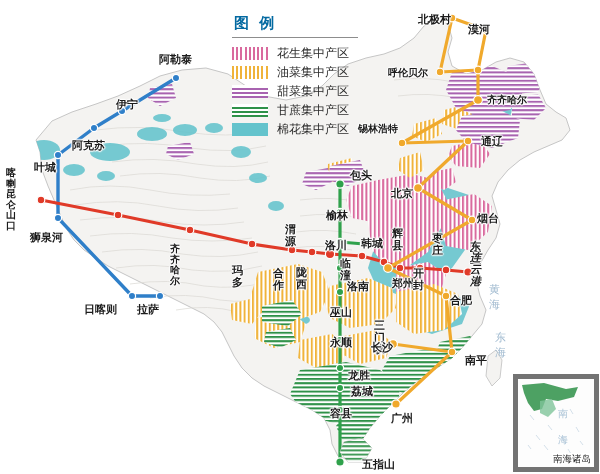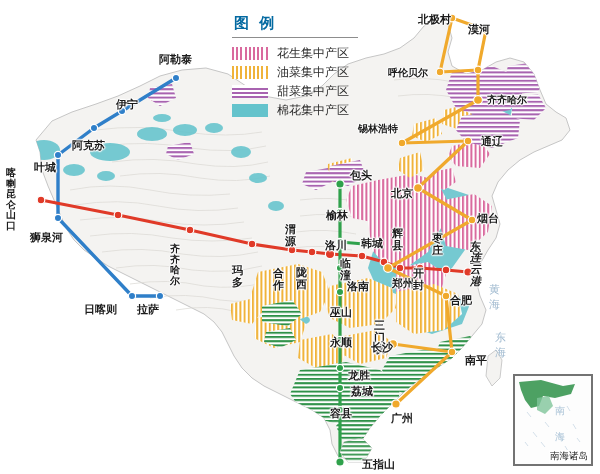--- a/index.html
+++ b/index.html
@@ -73,21 +73,21 @@
   .sea{
     position:absolute;z-index:20;color:#9fb9cf;
     font-size:11px;font-family:"DejaVu Serif",serif;
     white-space:normal;width:12px;word-break:break-all;
     line-height:15px;font-weight:normal;
   }
 
   
   .inset{
     position:absolute;left:513px;top:374px;width:76px;height:88px;
-    border:2px solid #737373;background:#fdfdfd;z-index:30;overflow:hidden;
+    border:5px solid #737373;background:#fdfdfd;z-index:30;overflow:hidden;
   }
   .inset-cap{
     position:absolute;right:2px;bottom:1px;
     font-size:9.5px;color:#1c1c1c;font-family:"DejaVu Sans",sans-serif;
     background:#fff;padding:0 1px;
   }
   .inset-sea{
     position:absolute;left:40px;top:22px;width:11px;
     font-size:10px;color:#a9c2d6;font-family:"DejaVu Serif",serif;
     word-break:break-all;line-height:26px;
@@ -368,20 +368,24 @@
       <div class="legend-sw sw-peanut"></div>
       <div class="legend-label">花生集中产区</div>
     </div>
     <div class="legend-row">
       <div class="legend-sw sw-rape"></div>
       <div class="legend-label">油菜集中产区</div>
     </div>
     <div class="legend-row">
       <div class="legend-sw sw-beet"></div>
       <div class="legend-label">甜菜集中产区</div>
+    </div>
+    <div class="legend-row">
+      <div class="legend-sw sw-cane"></div>
+      <div class="legend-label">甘蔗集中产区</div>
     </div>
     <div class="legend-row">
       <div class="legend-sw sw-cotton"></div>
       <div class="legend-label">棉花集中产区</div>
     </div>
   </div>
 
   <div id="label-layer">
       <div class="lbl" style="left: 159px; top: 54px;">阿勒泰</div>
       <div class="lbl" style="left: 116px; top: 99px;">伊宁</div>

